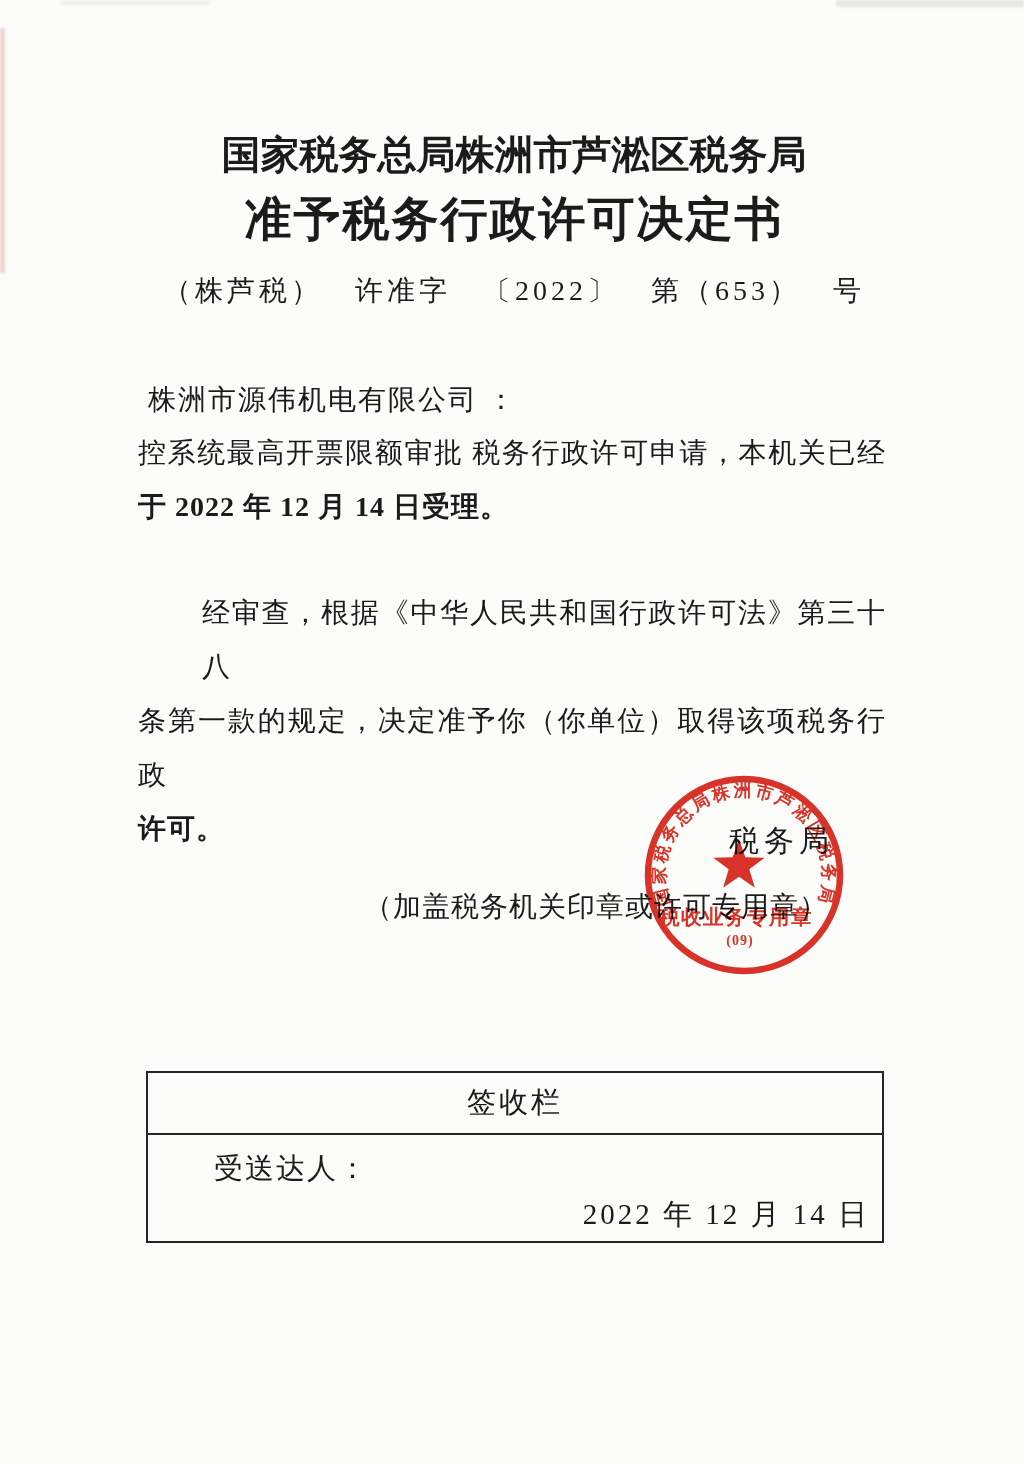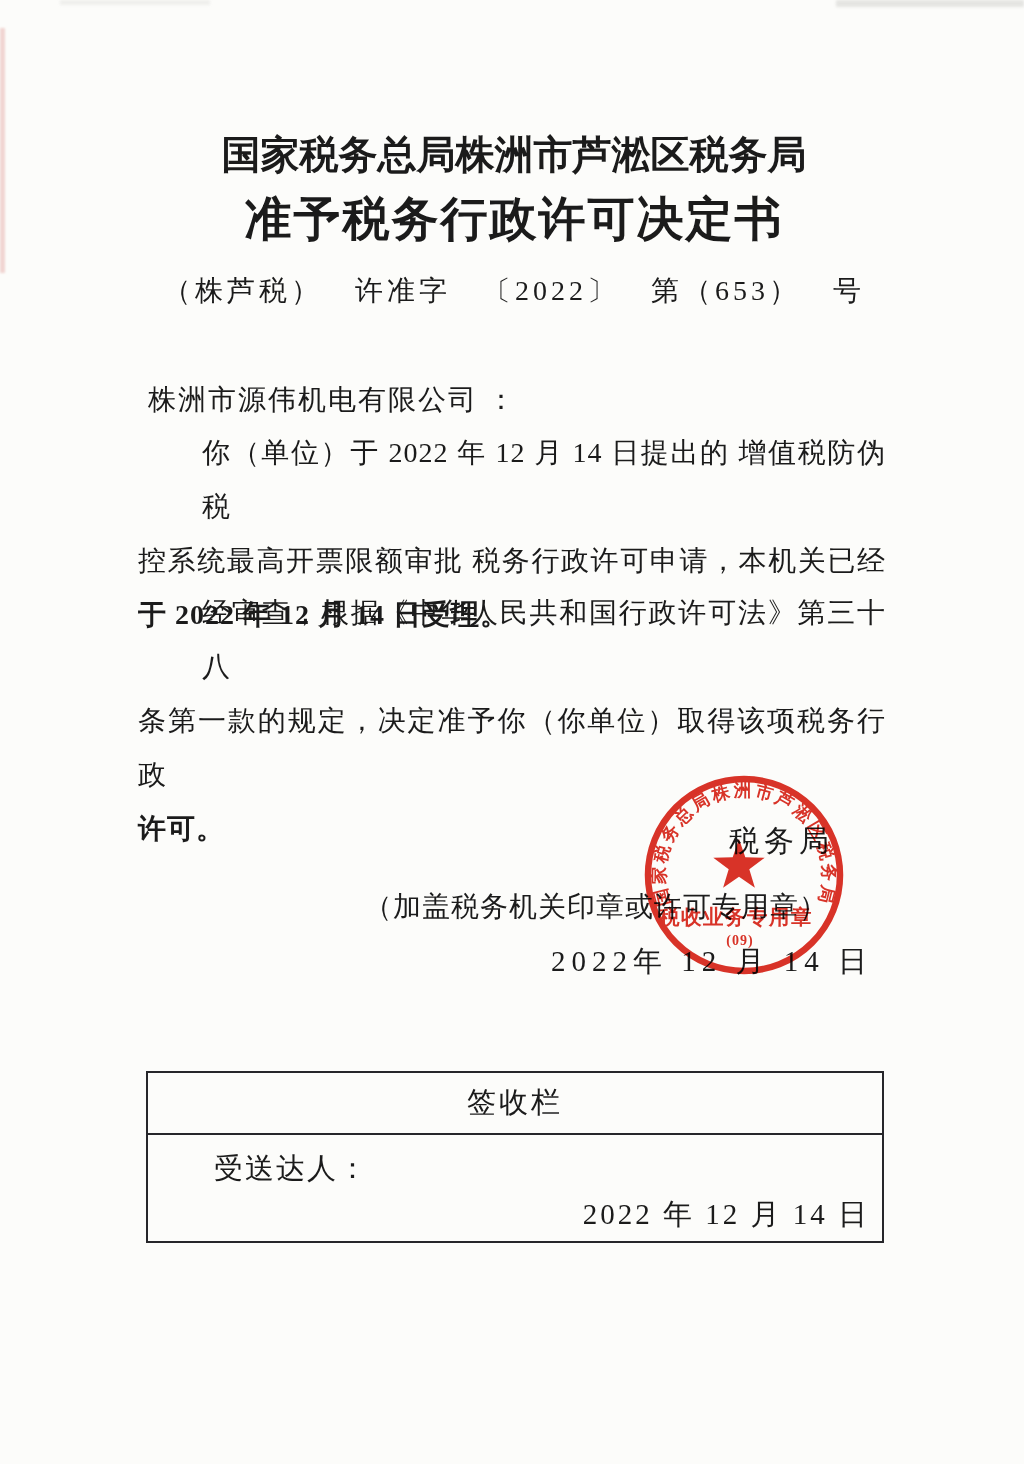--- a/index.html
+++ b/index.html
@@ -104,36 +104,34 @@
 
   <div class="authority-title">国家税务总局株洲市芦淞区税务局</div>
 
   <div class="doc-title">准予税务行政许可决定书</div>
 
   <div class="doc-number">（株芦税）　许准字　〔2022〕　第（653）　号</div>
 
   <div class="recipient">株洲市源伟机电有限公司 ：</div>
 
   <div class="para para1">
-    <div class="line indent">你（单位）于 2022 年 12 月 14 日提出的 增值税防伪税</div>
     <div class="line">控系统最高开票限额审批 税务行政许可申请，本机关已经</div>
     <div class="line last">于 2022 年 12 月 14 日受理。</div>
   </div>
 
   <div class="para para2">
     <div class="line indent">经审查，根据《中华人民共和国行政许可法》第三十八</div>
     <div class="line">条第一款的规定，决定准予你（你单位）取得该项税务行政</div>
     <div class="line last">许可。</div>
   </div>
 
   <div class="issuer-suffix">税务局</div>
 
   <div class="seal-instruction">（加盖税务机关印章或许可专用章）</div>
 
-  <div class="issue-date">2022年 12 月 14 日</div>
 
   <svg class="seal" viewBox="0 0 212 214">
     <circle cx="105" cy="106" r="96" fill="none" stroke="#d9281c" stroke-width="6.5"></circle>
     <path id="sealArc" d="M 36.6 145.5 A 79 79 0 1 1 173.4 145.5" fill="none"></path>
     <text font-size="17.5" letter-spacing="3" fill="#d9281c" font-weight="bold">
       <textPath href="#sealArc" startOffset="50%" text-anchor="middle">国家税务总局株洲市芦淞区税务局</textPath>
     </text>
     <polygon fill="#d9281c" points="100,70 106.3,88.3 125.7,88.7 110.3,100.3 115.9,118.8 100,107.8 84.1,118.8 89.7,100.3 74.3,88.7 93.7,88.3"></polygon>
     <text x="97" y="155" text-anchor="middle" font-size="20.5" letter-spacing="1.5" fill="#d9281c" font-weight="bold">税收业务专用章</text>
     <text x="101" y="176" text-anchor="middle" font-size="14" letter-spacing="1" fill="#d9281c" font-weight="bold">(09)</text>

